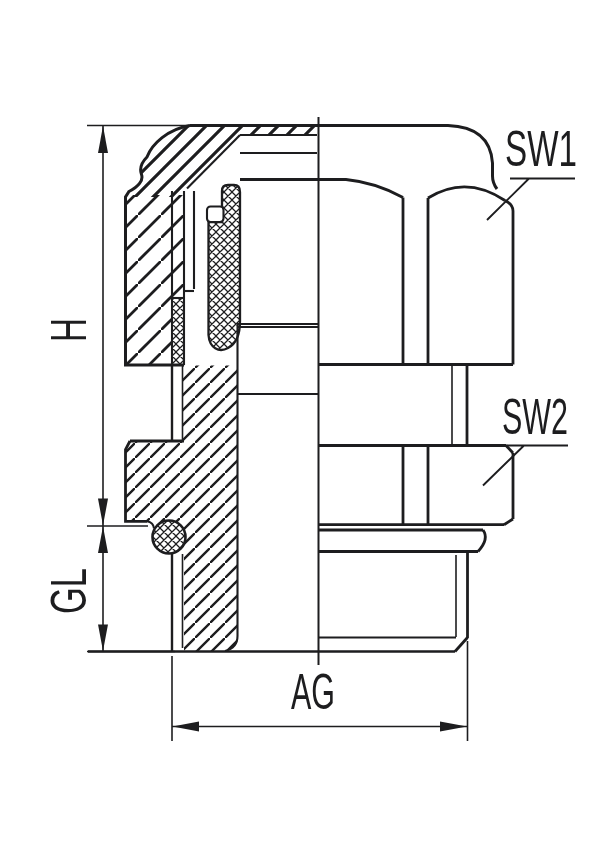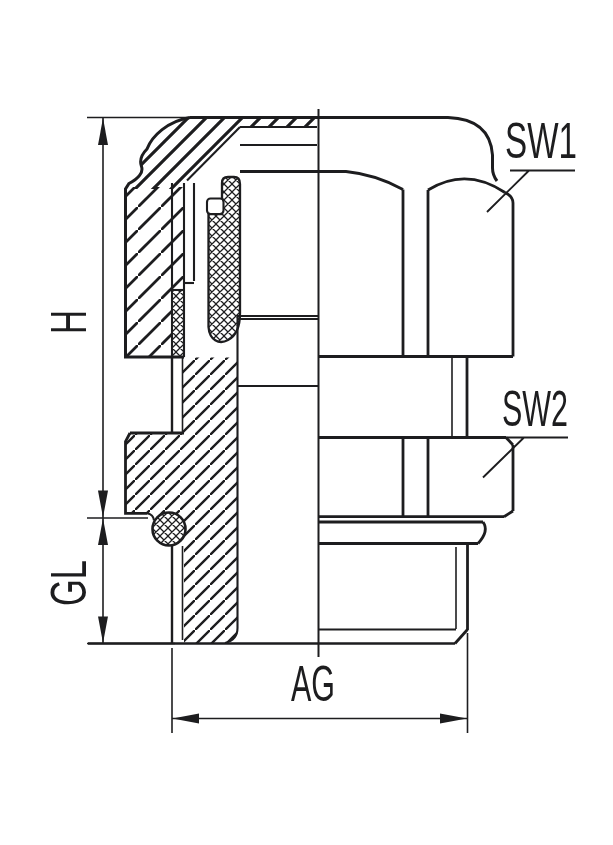--- a/index.html
+++ b/index.html
@@ -1,16 +1,16 @@
 <!DOCTYPE html>
 <html><head>
 <meta charset="utf-8">
 <style>
   html,body{margin:0;padding:0;background:#ffffff;}
-  .stage{width:613px;height:748px;position:relative;background:#ffffff;overflow:hidden;}
+  .stage{width:613px;height:748px;position:relative;background:#ffffff;overflow:hidden;margin-top:8px;}
   svg{display:block;}
   text{font-family:"Liberation Sans","DejaVu Sans",sans-serif;fill:#1d1d1f;}
 </style>
 </head>
 <body>
 
 <div class="stage">
 <svg width="613" height="845" viewBox="0 0 613 845">
   <defs>
 

